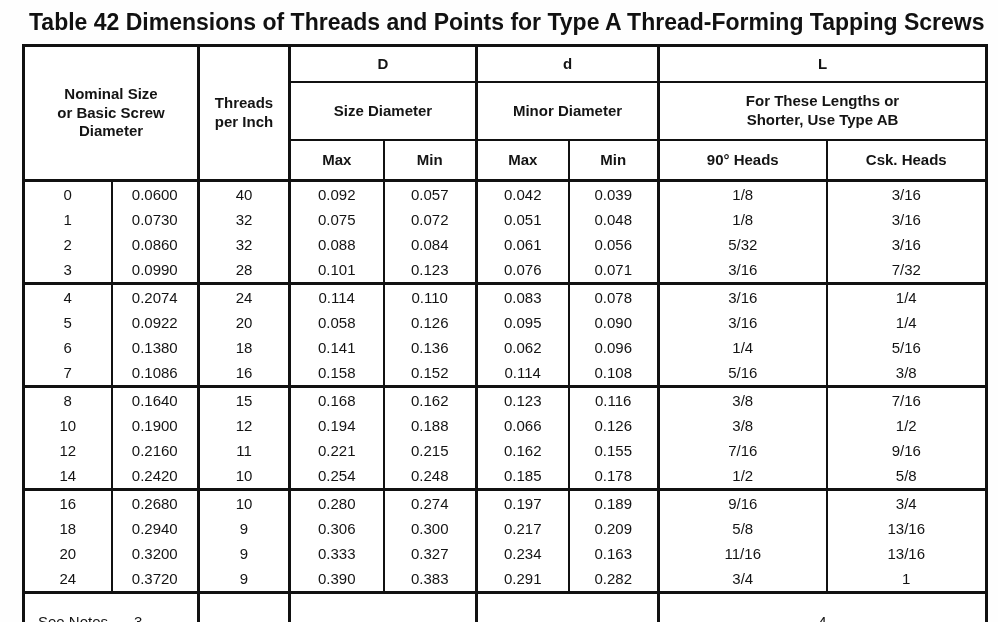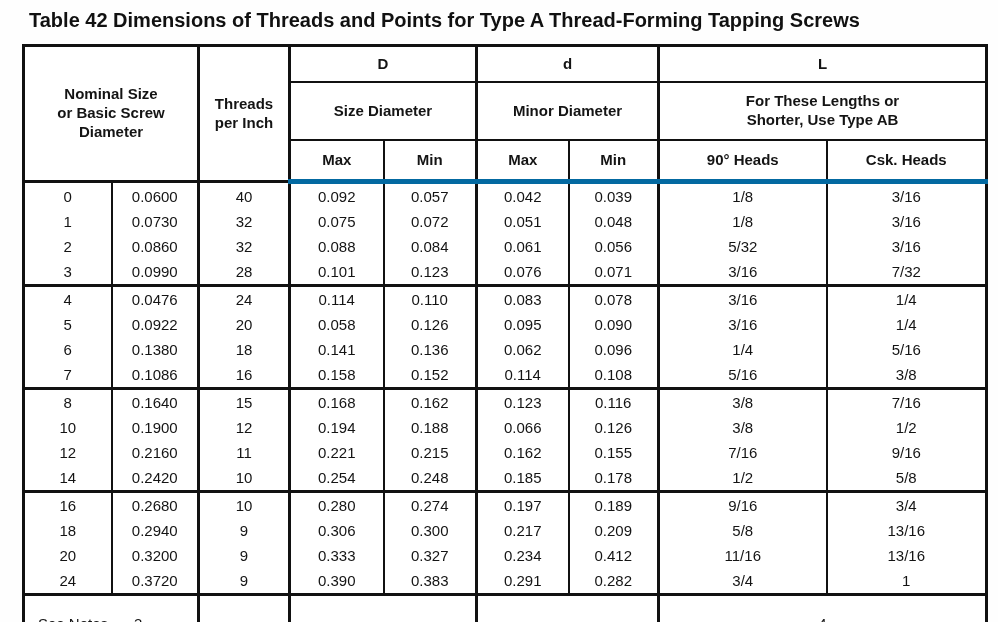--- a/index.html
+++ b/index.html
@@ -13,21 +13,21 @@
     height: 622px;
     background: #fefefe;
     font-family: "Liberation Sans", sans-serif;
     color: #141414;
     overflow: hidden;
   }
   .title {
     position: absolute;
     left: 29px;
     top: 9px;
-    font-size: 20px;
+    font-size: 23px;
     font-weight: bold;
     color: #111;
     white-space: nowrap;
   }
   table.dims {
     position: absolute;
     left: 22px;
     top: 44px;
     width: 963px;
     border-collapse: collapse;
@@ -42,21 +42,21 @@
     font-weight: bold;
     text-align: center;
     vertical-align: middle;
     padding: 2px 2px;
     white-space: pre-line;
     line-height: 1.25;
   }
   tr.hrow1 th { height: 30px; }
   tr.hrow2 th { height: 52px; }
   tr.hrow3 th { height: 34px; }
-  thead tr.hrow3 th { border-bottom: 5px solid #0369a1; }
+  thead tr.hrow3 th { border-bottom: 1px solid #0369a1; }
   
   tbody td {
     border: 0 solid #111;
     border-right-width: 2px;
     font-size: 15px;
     text-align: center;
     vertical-align: middle;
     height: 25px;
     padding: 0 2px;
     line-height: 1;
@@ -166,21 +166,21 @@
           <td class="c4 br3">0.123</td>
           <td class="c5">0.076</td>
           <td class="c6 br3">0.071</td>
           <td class="c7">3/16</td>
           <td class="c8">7/32</td>
         </tr>
       </tbody>
       <tbody>
         <tr class="gtop">
           <td class="c0">4</td>
-          <td class="c1 br3">0.0476</td>
+          <td class="c1 br3">0.2074</td>
           <td class="c2 br3">24</td>
           <td class="c3">0.114</td>
           <td class="c4 br3">0.110</td>
           <td class="c5">0.083</td>
           <td class="c6 br3">0.078</td>
           <td class="c7">3/16</td>
           <td class="c8">1/4</td>
         </tr>
         <tr>
           <td class="c0">5</td>
@@ -285,21 +285,21 @@
           <td class="c7">5/8</td>
           <td class="c8">13/16</td>
         </tr>
         <tr>
           <td class="c0">20</td>
           <td class="c1 br3">0.3200</td>
           <td class="c2 br3">9</td>
           <td class="c3">0.333</td>
           <td class="c4 br3">0.327</td>
           <td class="c5">0.234</td>
-          <td class="c6 br3">0.412</td>
+          <td class="c6 br3">0.163</td>
           <td class="c7">11/16</td>
           <td class="c8">13/16</td>
         </tr>
         <tr>
           <td class="c0">24</td>
           <td class="c1 br3">0.3720</td>
           <td class="c2 br3">9</td>
           <td class="c3">0.390</td>
           <td class="c4 br3">0.383</td>
           <td class="c5">0.291</td>

